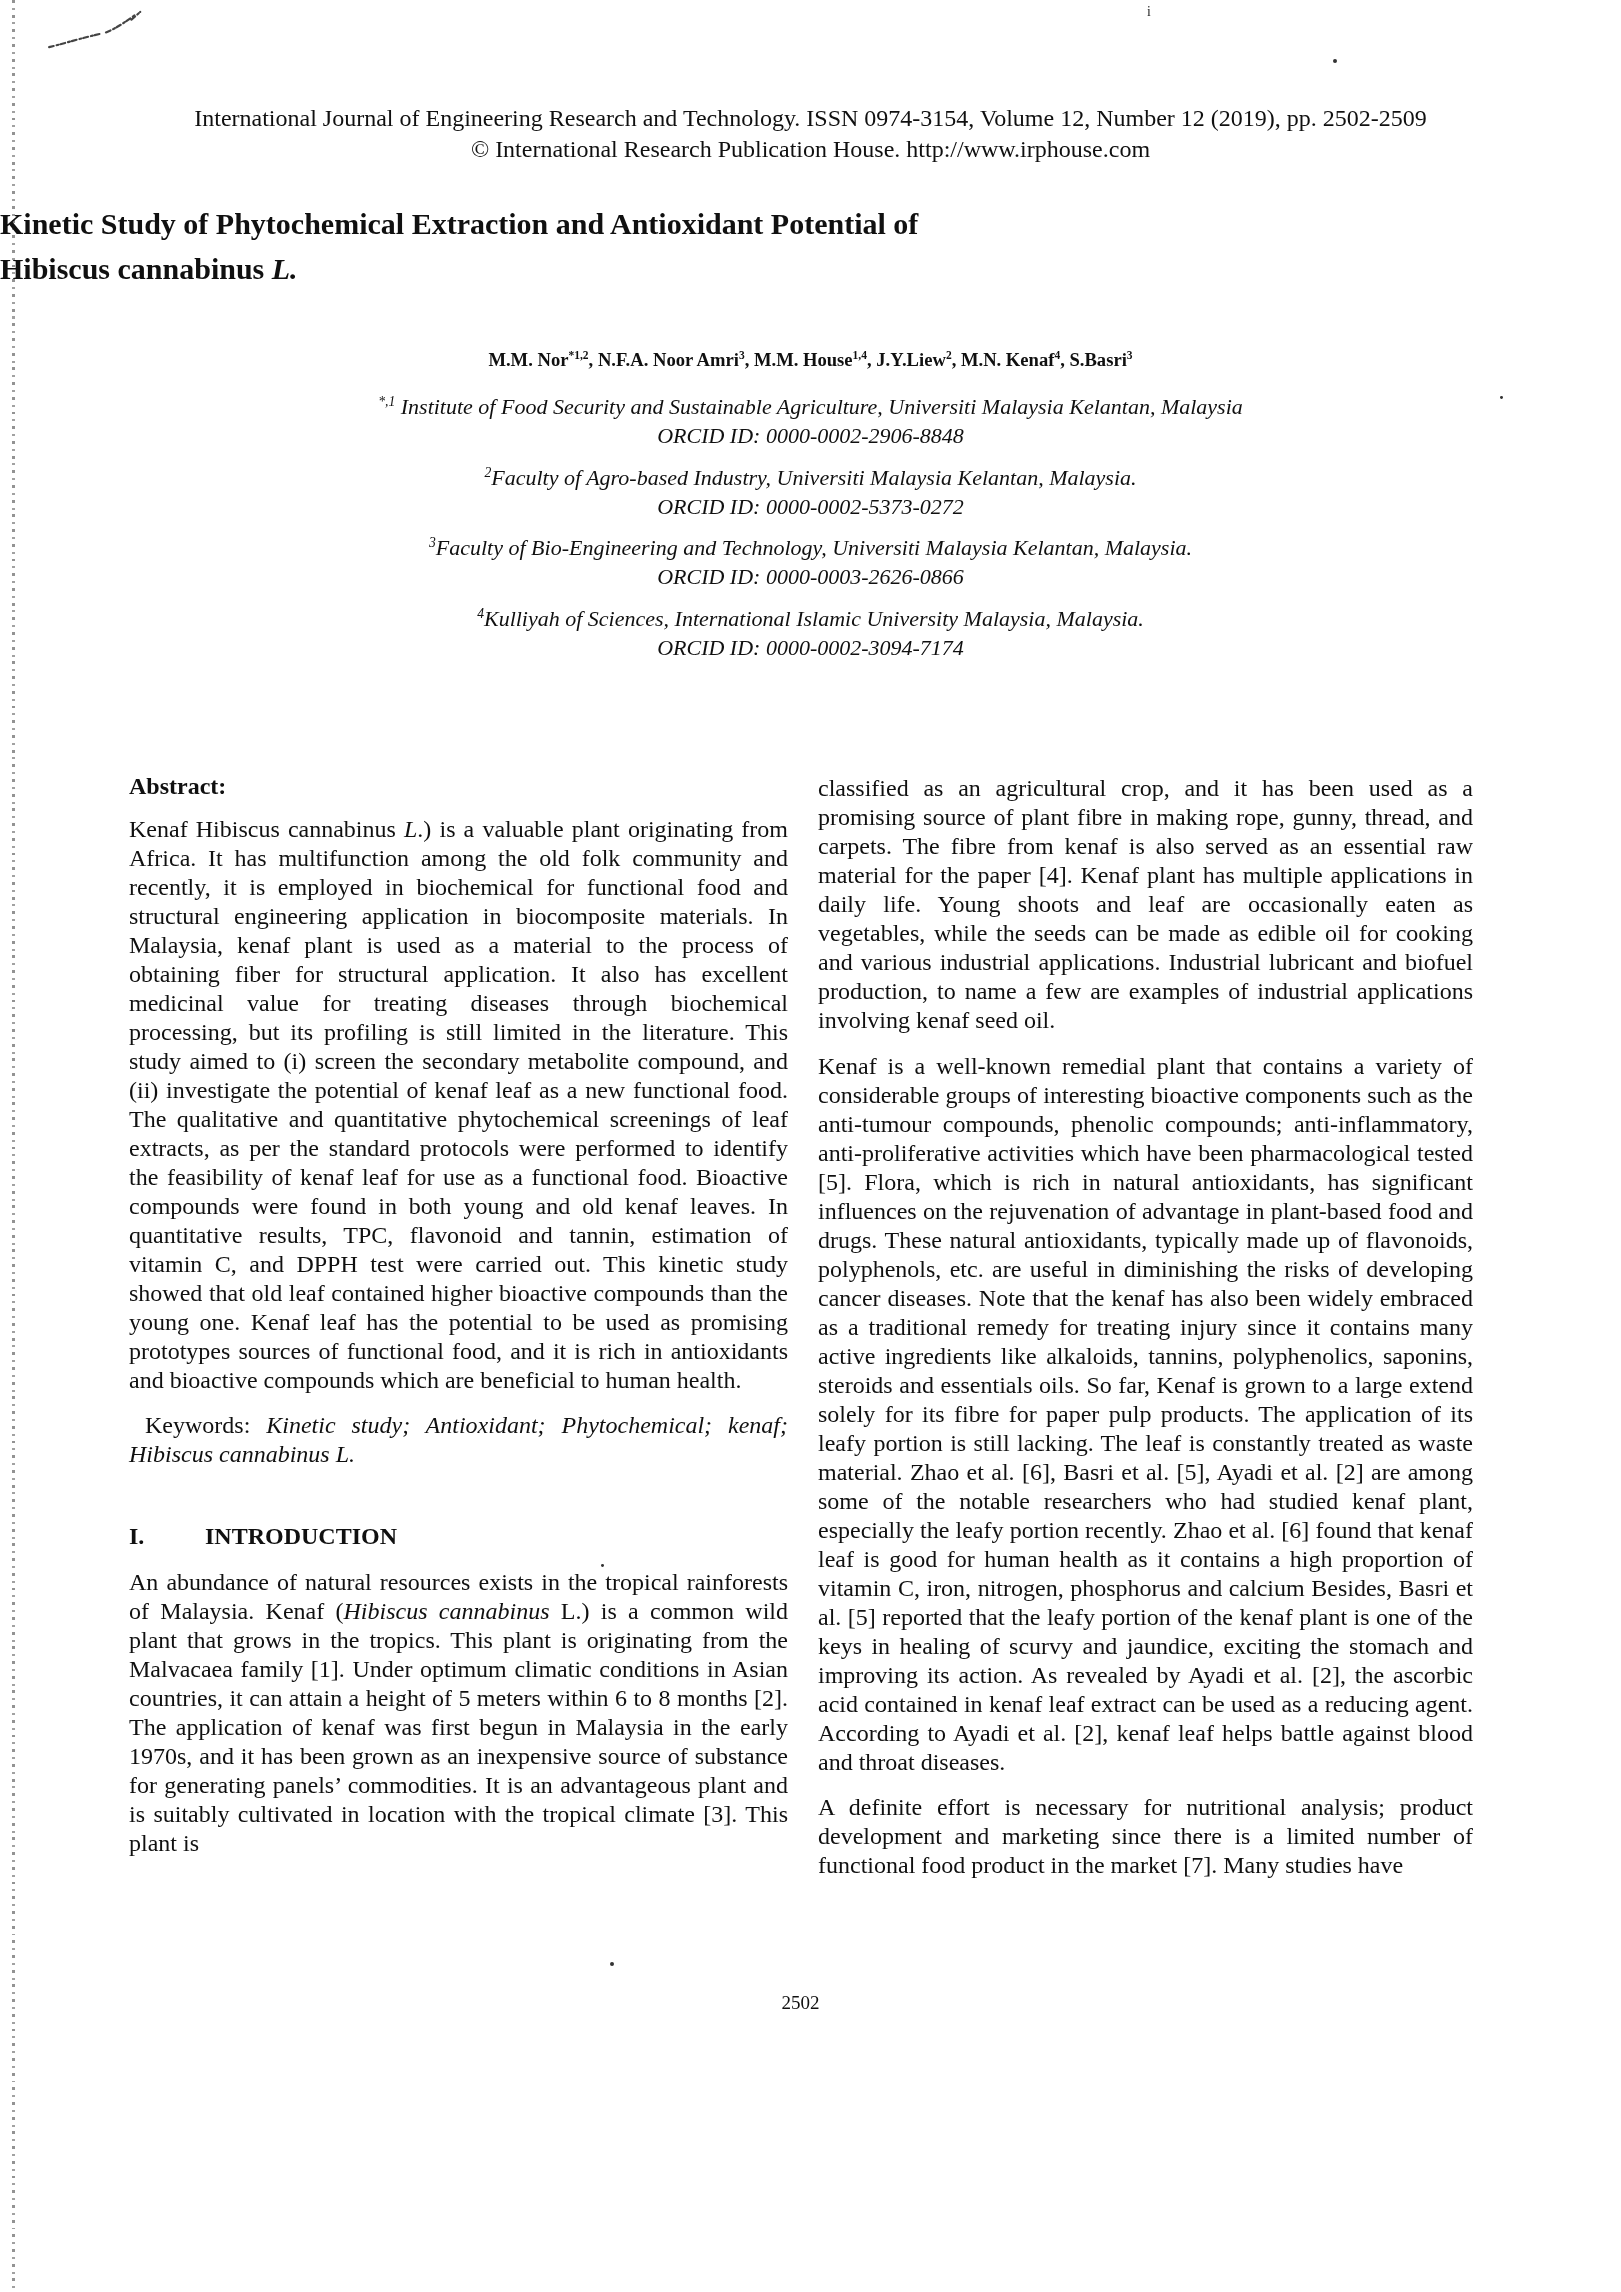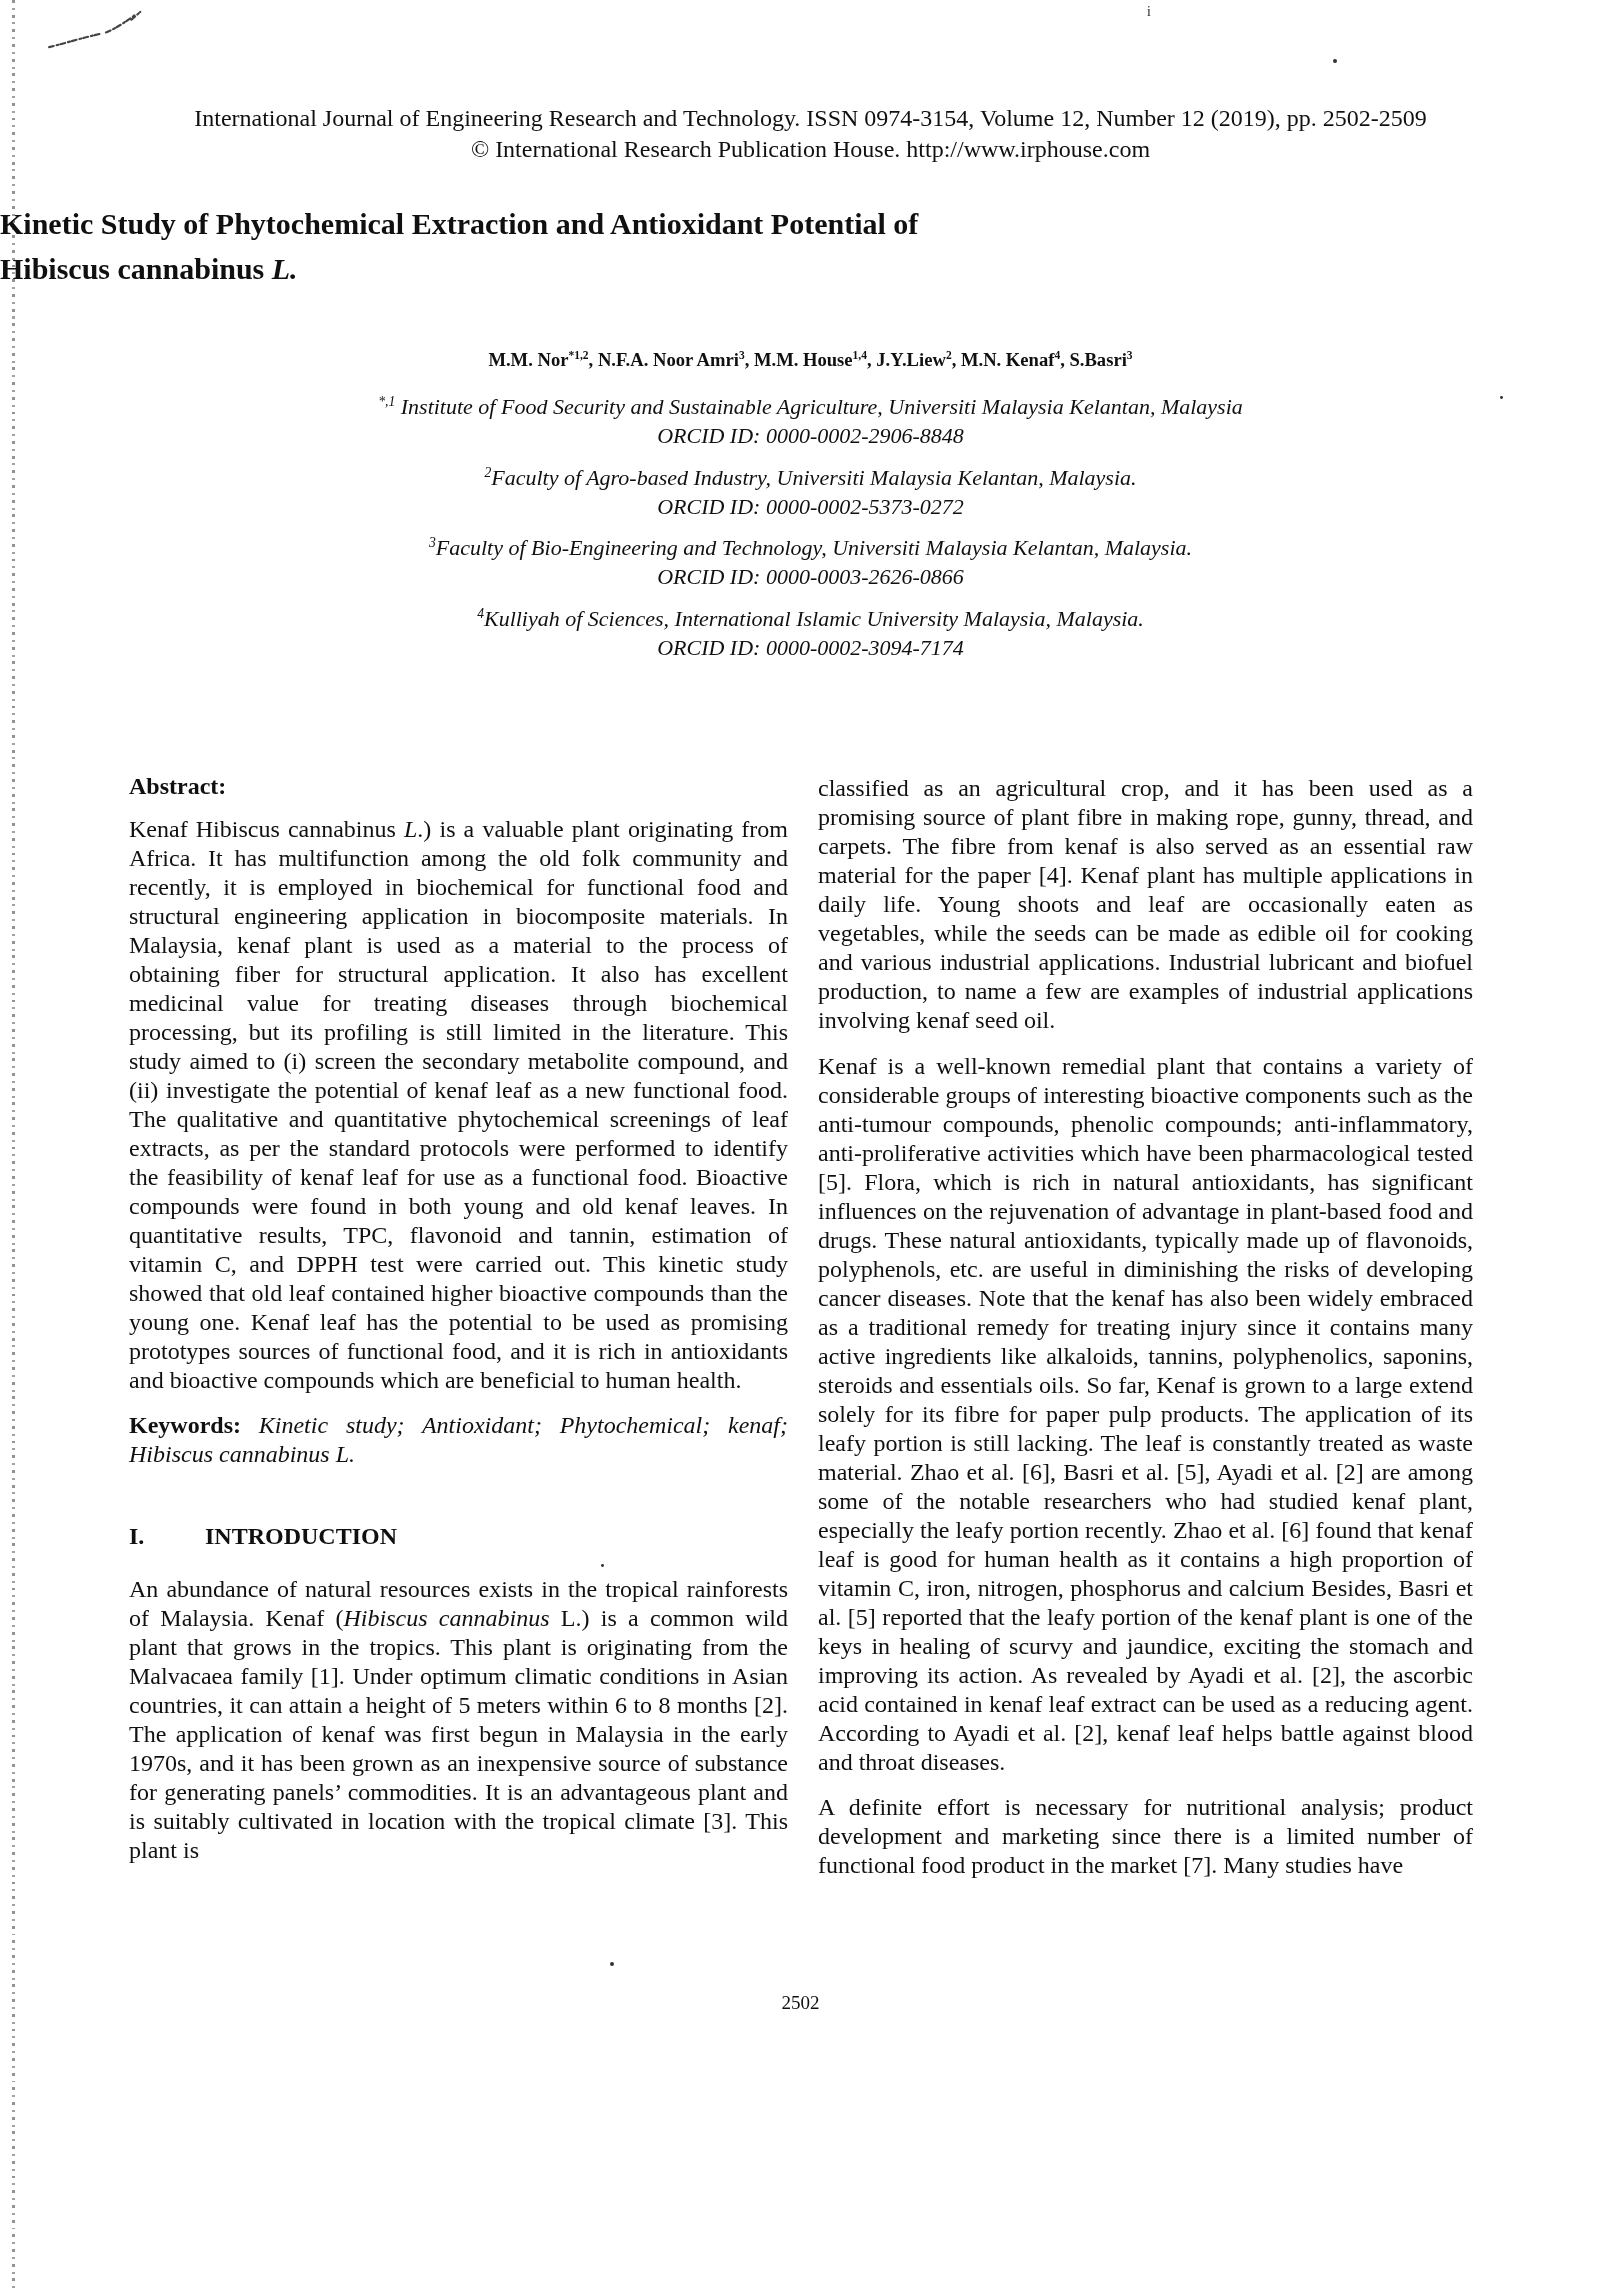--- a/index.html
+++ b/index.html
@@ -6,21 +6,21 @@
   .page{
     position:relative;
     width:1621px;
     height:2293px;
     background:#ffffff;
     font-family:"Liberation Serif", serif;
     color:#101010;
     overflow:hidden;
   }
   .it{font-style:italic;}
-  .bd{font-weight:bold;}
+  .bd{font-weight:normal;margin-left:16px;}
   sup{font-size:0.62em; line-height:0;}
 
   
   .edge-dots{
     position:absolute; left:11.8px; top:0; width:2.9px; height:2293px;
     background-image:repeating-linear-gradient(to bottom,#3a3a3a 0 2.9px, transparent 2.9px 7.8px, #555 7.8px 9.8px, transparent 9.8px 14.7px);
     opacity:.55;
   }
   .speck{position:absolute;background:#333;border-radius:50%;}
 
@@ -46,21 +46,21 @@
     position:absolute; top:772px;
     font-size:24px; line-height:29px;
     text-align:justify;
   }
   .col-left{left:129px; width:659px;}
   .col-right{left:818px; width:655px; top:774px;}
 
   .sec-head{font-weight:bold; text-align:left; margin:0 0 13.7px 0;}
   .para{margin:0 0 16.7px 0;}
   .keywords{margin:2px 0 0 0;}
-  .intro-head{margin:53px 0 24px 0; font-weight:bold;}
+  .intro-head{margin:53px 0 17px 0; font-weight:bold;}
   .intro-head .numeral{display:inline-block; width:76px;}
 
   .page-number{
     position:absolute; top:1992px; left:129px; width:1343px;
     text-align:center; font-size:19px;
   }
   .scribble{position:absolute; left:45px; top:5.9px;}
   .mark-i{position:absolute; left:1147px; top:3.9px; font-size:13.7px; font-family:"Liberation Serif",serif; color:#222;}
 </style>
 </head>

